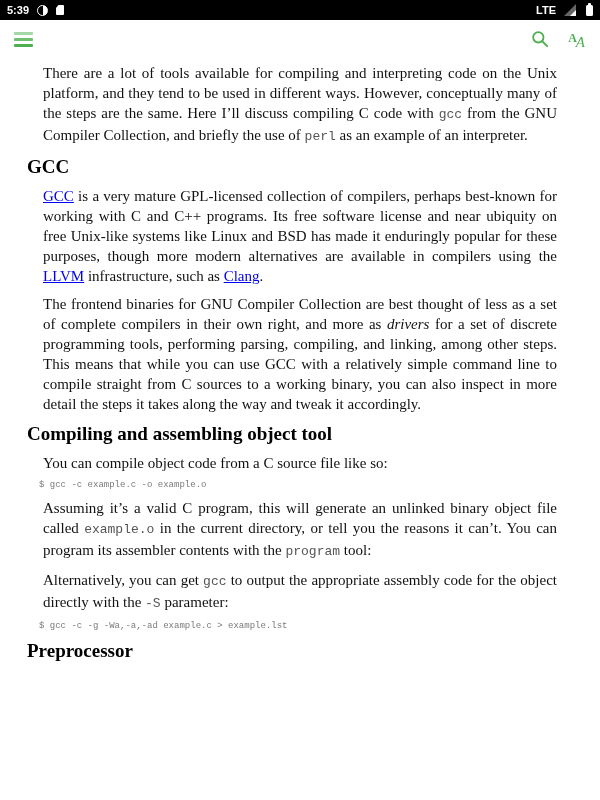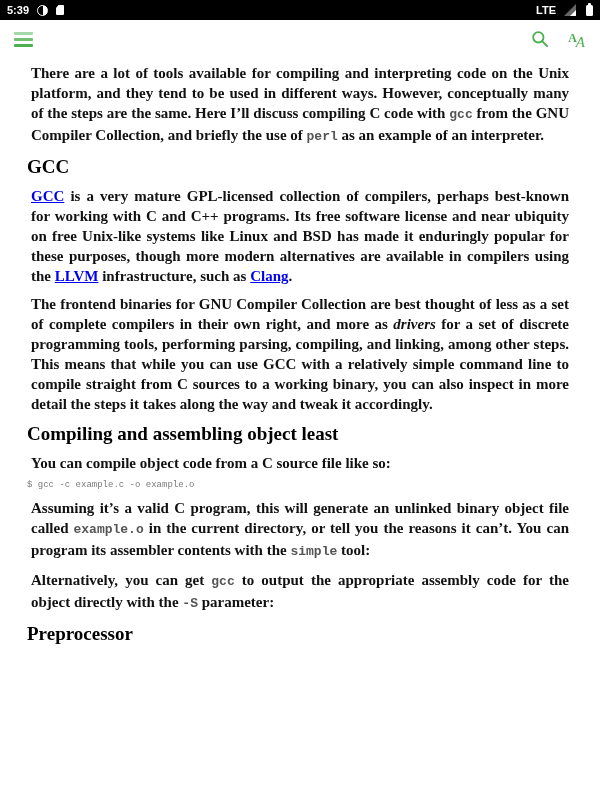--- a/index.html
+++ b/index.html
@@ -55,29 +55,29 @@
     color:#4caf50;font-family:"Liberation Serif", serif;line-height:1;cursor:pointer;
     display:inline-flex;align-items:flex-start;
   }
   .text-size-icon .tsa1{font-size:12px;font-weight:bold;}
   .text-size-icon .tsa2{font-size:15px;font-style:italic;position:relative;top:3px;left:-1px;}
   
   .content{
     padding:5px 27px 0;box-sizing:border-box;color:#111;
     font-size:15px;line-height:20px;text-align:justify;
   }
-  .content p{margin:8px 4px;font-weight:bold;}
+  .content p{margin:8px 16px;}
   .content p:first-child{margin-top:0;}
   .content h2{
     font-size:19px;line-height:23px;font-weight:bold;margin:8px 0;
     text-align:left;color:#000;
   }
   .content pre{
     font-family:"Liberation Mono", monospace;font-size:9px;line-height:9px;
-    color:#7a7a7a;margin:8px 0;white-space:pre;
+    color:#7a7a7a;margin:8px 12px;white-space:pre;
   }
   .run-code{
     font-family:"Liberation Mono", monospace;font-size:13px;color:#555;
   }
   .run-em{font-style:italic;}
   a.run-link{color:#0000ee;text-decoration:underline;cursor:pointer;}
   .search-icon{cursor:pointer;display:inline-flex;}
 </style>
 </head>
 <body>
@@ -116,19 +116,20 @@
       <span class="tsa2">A</span>
     </span>
   </span>
 </div>
 
 <div class="content">
     <p><span class="run-plain">There are a lot of tools available for compiling and interpreting code on the Unix platform, and they tend to be used in different ways. However, conceptually many of the steps are the same. Here I’ll discuss compiling C code with </span><span class="run-code">gcc</span><span class="run-plain"> from the GNU Compiler Collection, and briefly the use of </span><span class="run-code">perl</span><span class="run-plain"> as an example of an interpreter.</span></p>
     <h2>GCC</h2>
     <p><a href="#" class="run-link">GCC</a><span class="run-plain"> is a very mature GPL-licensed collection of compilers, perhaps best-known for working with C and C++ programs. Its free software license and near ubiquity on free Unix-like systems like Linux and BSD has made it enduringly popular for these purposes, though more modern alternatives are available in compilers using the </span><a href="#" class="run-link">LLVM</a><span class="run-plain"> infrastructure, such as </span><a href="#" class="run-link">Clang</a><span class="run-plain">.</span></p>
     <p><span class="run-plain">The frontend binaries for GNU Compiler Collection are best thought of less as a set of complete compilers in their own right, and more as </span><span class="run-em">drivers</span><span class="run-plain"> for a set of discrete programming tools, performing parsing, compiling, and linking, among other steps. This means that while you can use GCC with a relatively simple command line to compile straight from C sources to a working binary, you can also inspect in more detail the steps it takes along the way and tweak it accordingly.</span></p>
-    <h2>Compiling and assembling object least</h2>
+    <h2>Compiling and assembling object tool</h2>
     <p><span class="run-plain">You can compile object code from a C source file like so:</span></p>
     <pre>$ gcc -c example.c -o example.o</pre>
-    <p><span class="run-plain">Assuming it’s a valid C program, this will generate an unlinked binary object file called </span><span class="run-code">example.o</span><span class="run-plain"> in the current directory, or tell you the reasons it can’t. You can program its assembler contents with the </span><span class="run-code">simple</span><span class="run-plain"> tool:</span></p>
+    <p><span class="run-plain">Assuming it’s a valid C program, this will generate an unlinked binary object file called </span><span class="run-code">example.o</span><span class="run-plain"> in the current directory, or tell you the reasons it can’t. You can program its assembler contents with the </span><span class="run-code">program</span><span class="run-plain"> tool:</span></p>
     <p><span class="run-plain">Alternatively, you can get </span><span class="run-code">gcc</span><span class="run-plain"> to output the appropriate assembly code for the object directly with the </span><span class="run-code">-S</span><span class="run-plain"> parameter:</span></p>
+    <pre>$ gcc -c -g -Wa,-a,-ad example.c &gt; example.lst</pre>
     <h2>Preprocessor</h2>
   </div>
 
 </body></html>

